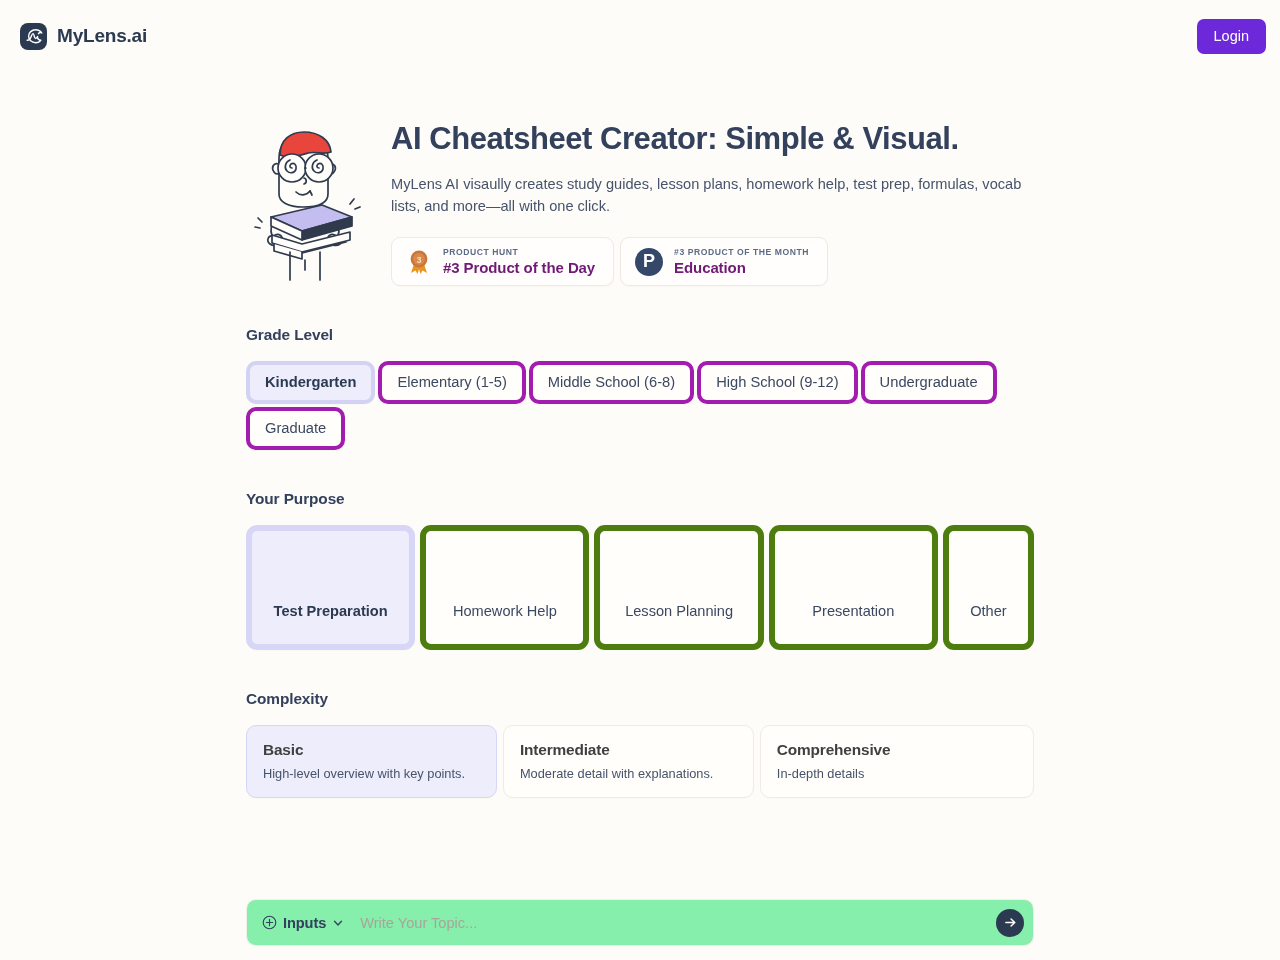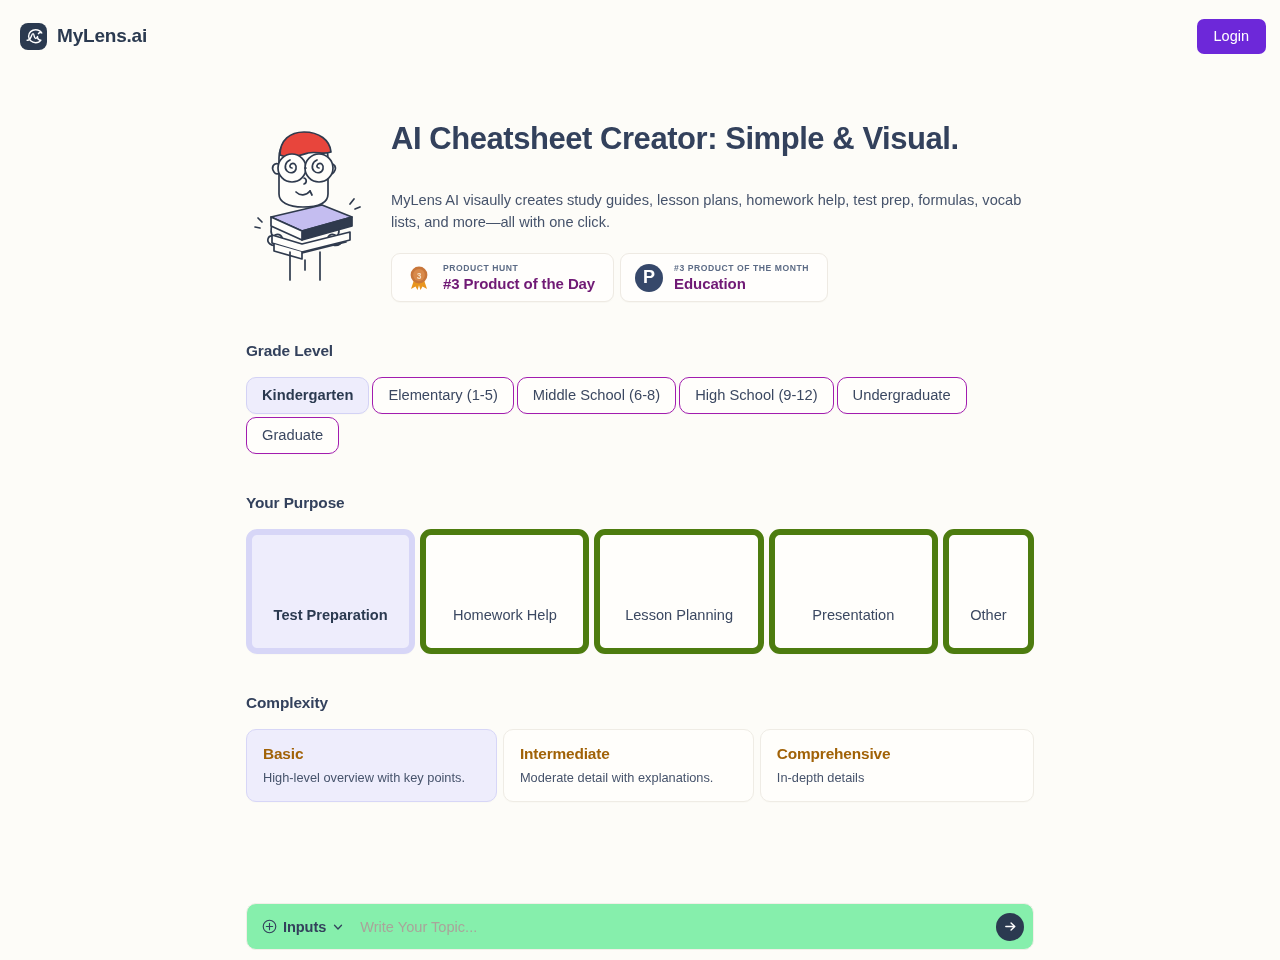--- a/index.html
+++ b/index.html
@@ -82,21 +82,21 @@
   }
   .hero-text { padding-top: 6px; }
   .hero-title {
     font-size: 31px;
     font-weight: bold;
     color: #33415c;
     letter-spacing: -0.45px;
     line-height: 1.12;
   }
   .hero-sub {
-    margin-top: 32px;
+    margin-top: 16px;
     font-size: 14.6px;
     line-height: 1.52;
     color: #46536b;
     max-width: 636px;
   }
 
   
   .badges {
     display: flex;
     gap: 6px;
@@ -151,21 +151,21 @@
     font-weight: bold;
     color: #33415c;
     letter-spacing: -0.1px;
     margin-bottom: 17px;
   }
 
   
   .chip-row { display: flex; gap: 3px; flex-wrap: wrap; }
   .chip {
     background: #fffefb;
-    border: 1px solid #a21caf;
+    border: 4px solid #a21caf;
     border-radius: 10px;
     padding: 9px 15px 10px 15px;
     font-size: 14.7px;
     color: #3b4861;
     cursor: pointer;
     white-space: nowrap;
     font-family: "Liberation Sans", sans-serif;
     box-shadow: 0 1px 1px rgba(90,80,60,0.02);
   }
   .chip.selected {
@@ -213,21 +213,21 @@
     box-shadow: 0 1px 1px rgba(90,80,60,0.02);
   }
   .complexity-card.wide { width: 282px; }
   .complexity-card.selected {
     background: #eeedfc;
     border-color: #d7d6f7;
   }
   .cx-title {
     font-size: 15.4px;
     font-weight: bold;
-    color: #a16207;
+    color: #404040;
     letter-spacing: -0.15px;
   }
   .cx-desc {
     margin-top: 7px;
     font-size: 12.8px;
     color: #46536b;
   }
 
   
   .composer-wrap {

